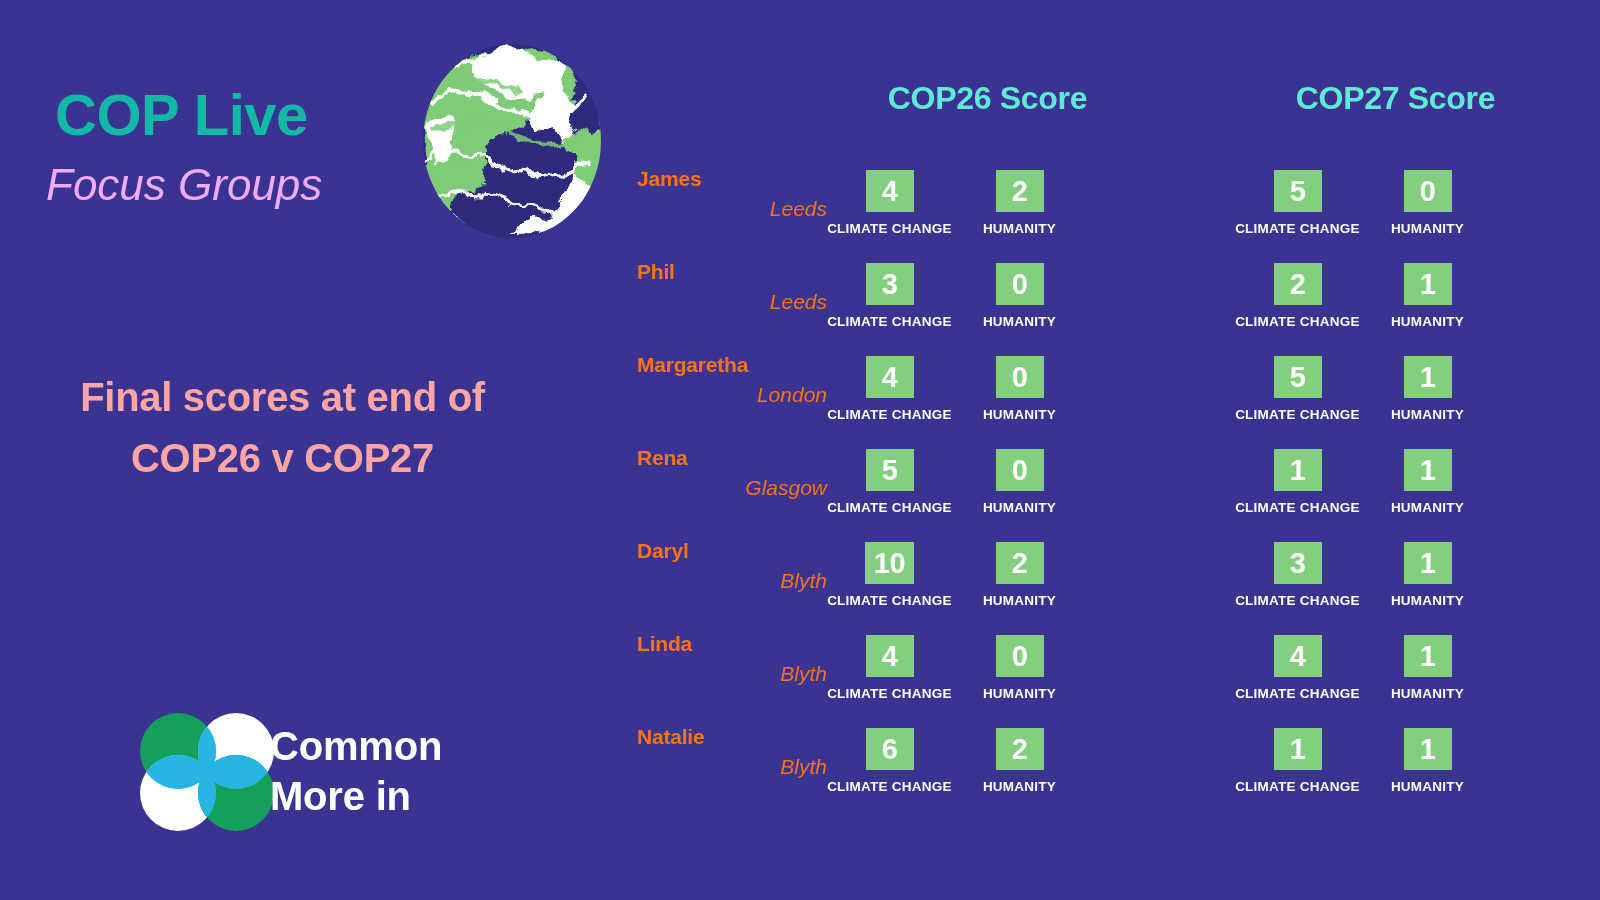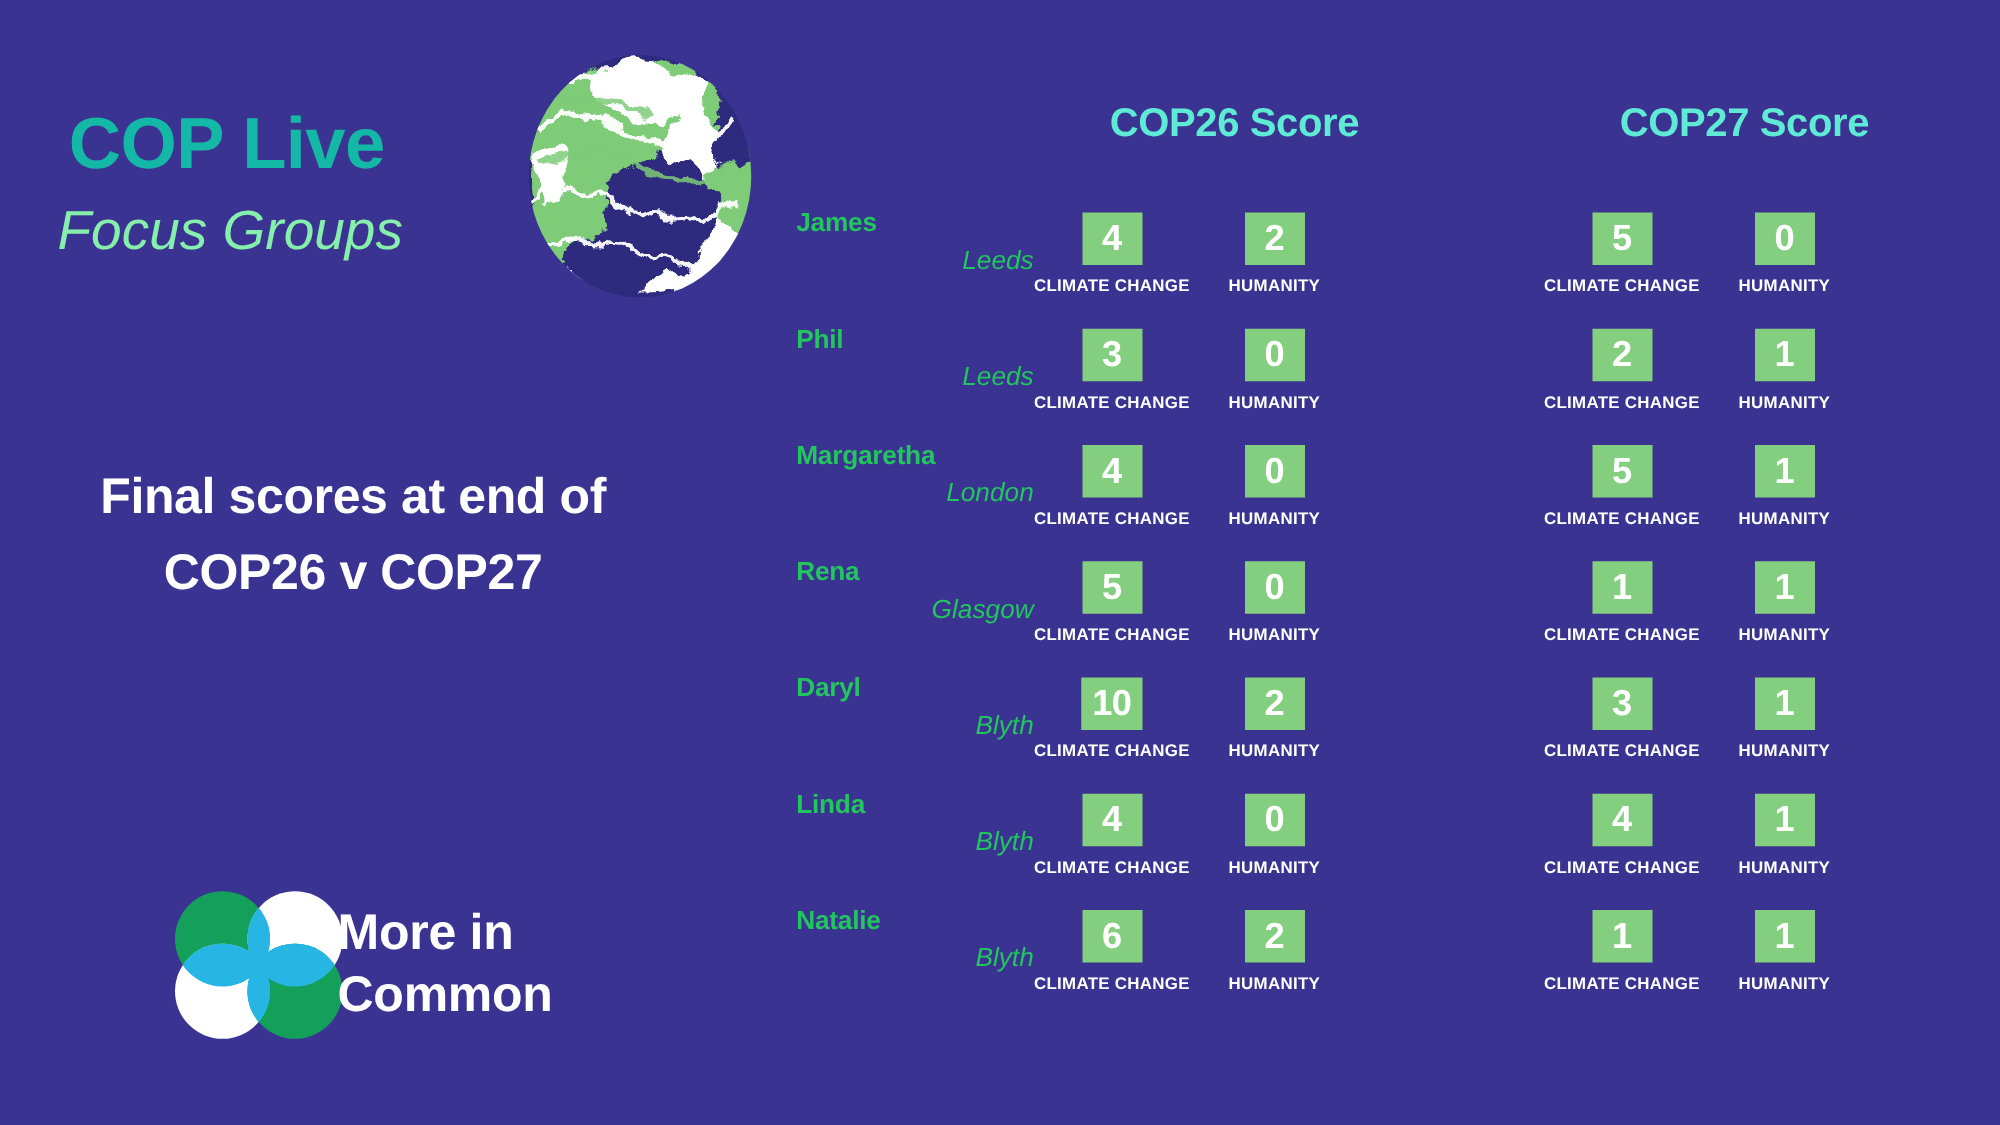--- a/index.html
+++ b/index.html
@@ -32,21 +32,21 @@
     font-size: 58px;
     font-weight: bold;
     letter-spacing: -0.5px;
     line-height: 1.0;
     white-space: nowrap;
   }
   .brand-sub {
     position: absolute;
     left: 46px;
     top: 163px;
-    color: #86efac;
+    color: #f0abfc;
     font-size: 44px;
     font-style: italic;
     font-weight: normal;
     line-height: 1.0;
     white-space: nowrap;
   }
 
   
   .globe-wrap {
     position: absolute;
@@ -56,21 +56,21 @@
     height: 198px;
   }
   .globe-wrap svg { display: block; }
 
   
   .headline {
     position: absolute;
     left: 80px;
     top: 367px;
     width: 405px;
-    color: #ffffff;
+    color: #fca5a5;
     font-size: 40px;
     font-weight: bold;
     line-height: 1.52;
     text-align: center;
     letter-spacing: -0.3px;
   }
 
   
   .mic-logo {
     position: absolute;
@@ -118,21 +118,21 @@
     left: 0;
     width: 1600px;
     height: 93px;
   }
 
   .person {
     position: absolute;
     left: 637px;
     top: -6px;
     width: 190px;
-    color: #22c55e;
+    color: #f97316;
   }
   .person .pname {
     display: block;
     font-size: 21px;
     font-weight: bold;
     line-height: 1.45;
     letter-spacing: -0.2px;
     white-space: nowrap;
   }
   .person .pcity {
@@ -288,22 +288,22 @@
             <circle cx="45" cy="39" r="38"></circle>
           </g>
         <g clip-path="url(#cBR)">
             <circle cx="45" cy="81" r="38"></circle>
             <circle cx="103" cy="39" r="38"></circle>
           </g>
       </g>
     </svg>
   </div>
   <div class="mic-word">
+    <span class="ln">Common</span>
     <span class="ln">More in</span>
-    <span class="ln">Common</span>
   </div>
 
   <div class="col-header" id="hdr-cop26">COP26 Score</div>
   <div class="col-header" id="hdr-cop27">COP27 Score</div>
 
   <div class="rows" id="rows-container">
       <div class="prow" style="top: 170px;">
         <div class="person">
           <span class="pname">James</span>
           <span class="pcity">Leeds</span>

